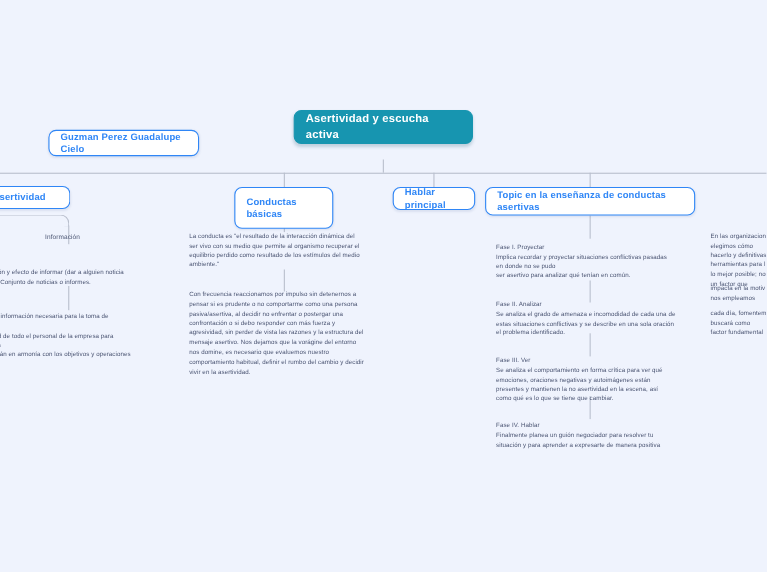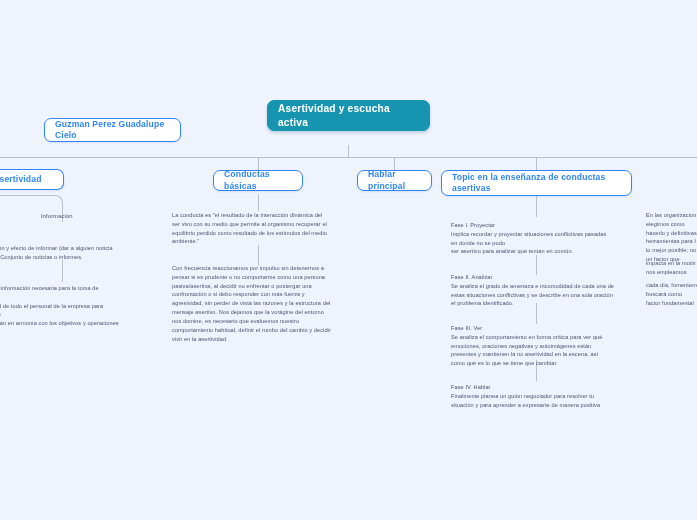--- a/index.html
+++ b/index.html
@@ -110,21 +110,21 @@
   </div>
 
   <div class="node root" style="left:267px; top:100px; width:163px; height:31px;align-items:center;">
     <span>Asertividad y escucha activa</span>
   </div>
 
   <div class="node clipped-left" style="left:-18px; top:169px; width:82px; height:21px; padding-left:4px;">
     <span>y Asertividad</span>
   </div>
 
-  <div class="node" style="left:213px; top:170px; width:90px; height:21px; justify-content:center;">
+  <div class="node" style="left:213px; top:170px; width:90px; height:38px; justify-content:center;">
     <span>Conductas básicas</span>
   </div>
 
   <div class="node" style="left:357px; top:170px; width:75px; height:21px; justify-content:center;">
     <span>Hablar principal</span>
   </div>
 
   <div class="node" style="left:441px; top:170px; width:191px; height:26px;">
     <span>Topic en la enseñanza de conductas asertivas</span>
   </div>

